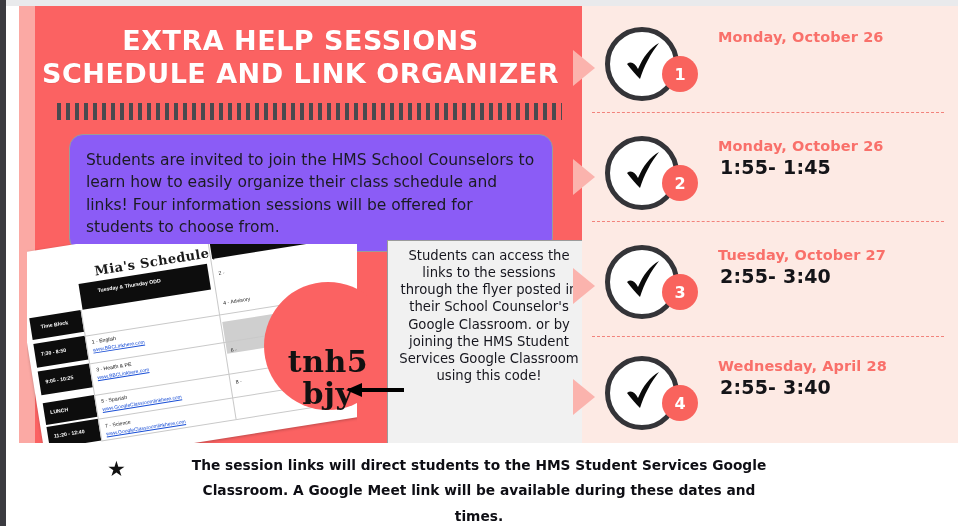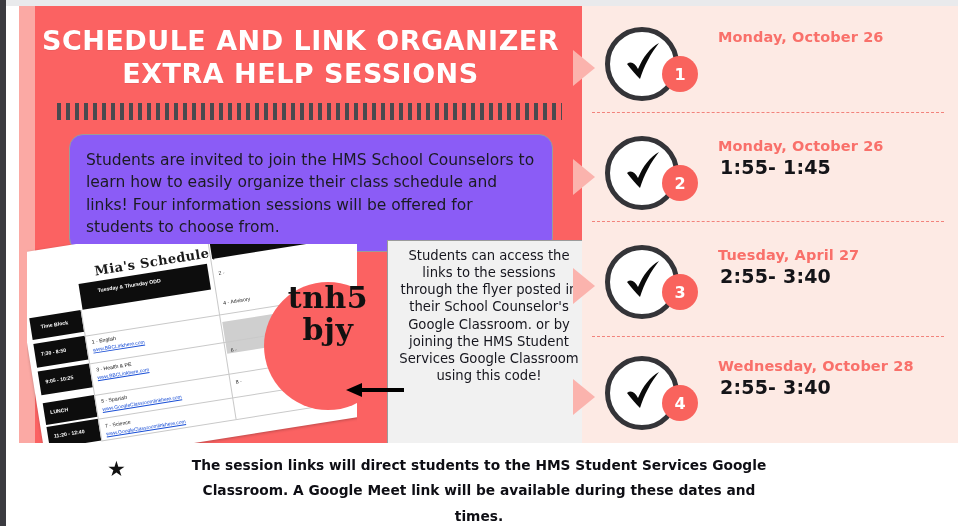--- a/index.html
+++ b/index.html
@@ -69,21 +69,21 @@
   .sch-cell.w{color:#ffffff;font-weight:bold;}
   .sch-link{position:absolute;font-size:5px;color:#1a4fd6;text-decoration:underline;white-space:nowrap;}
   .sch-hline{position:absolute;height:1px;background:#c9c9c9;}
   .sch-vline{position:absolute;width:1px;background:#c9c9c9;}
   .sch-shade{position:absolute;background:#cfcfcf;}
 
   
   #code-bubble{
     position:absolute;left:245px;top:276px;width:128px;height:128px;
     background:#fb6262;border-radius:50%;z-index:8;
-    display:flex;align-items:flex-start;justify-content:center;
+    display:flex;align-items:flex-end;justify-content:center;
   }
   #code-text{
     font-family:"DejaVu Serif", serif;font-weight:bold;font-size:30px;
     color:#111;line-height:1.06;text-align:center;letter-spacing:.5px;
   }
   #code-arrow{
     position:absolute;left:327px;top:376px;width:58px;height:16px;z-index:10;
   }
 
   
@@ -155,22 +155,22 @@
 <body>
 
 <div id="top-strip"></div>
 <div id="left-dark-rail"></div>
 <div id="left-white-gap"></div>
 
 <div id="left-panel">
   <div id="left-panel-lightedge"></div>
 
   <div id="flyer-title">
+    <span id="title-line2">Extra Help Sessions</span>
     <span>Schedule and Link Organizer</span>
-    <span id="title-line2">Extra Help Sessions</span>
   </div>
 
   <div id="dash-rule"></div>
 
   <div id="intro-box">
     <span>Students are invited to join the HMS School Counselors to learn how to easily organize their class schedule and links! Four information sessions will be offered for students to choose from.</span>
   </div>
 
   <div id="schedule-photo">
     <div id="schedule-sheet">
@@ -259,34 +259,34 @@
   <div class="row-sep" style="top:215px;"></div>
 
   <div class="session-row" style="top:226px;">
     <div class="pointer"></div>
     <div class="check-circle">
       <svg class="check-mark" width="42" height="42" viewBox="0 0 42 42">
         <path d="M4 22 C8 19 12 21 15 27 C20 15 27 6 36 1 C28 11 21 24 17 37 C13 33 8 27 4 22 Z" fill="#0a0a0a"></path>
       </svg>
     </div>
     <div class="badge">3</div>
-    <div class="session-date">Tuesday, April 27</div>
+    <div class="session-date">Tuesday, October 27</div>
     <div class="session-time">2:55- 3:40</div>
   </div>
   <div class="row-sep" style="top:330px;"></div>
 
   <div class="session-row" style="top:337px;">
     <div class="pointer"></div>
     <div class="check-circle">
       <svg class="check-mark" width="42" height="42" viewBox="0 0 42 42">
         <path d="M4 22 C8 19 12 21 15 27 C20 15 27 6 36 1 C28 11 21 24 17 37 C13 33 8 27 4 22 Z" fill="#0a0a0a"></path>
       </svg>
     </div>
     <div class="badge">4</div>
-    <div class="session-date">Wednesday, October 28</div>
+    <div class="session-date">Wednesday, April 28</div>
     <div class="session-time">2:55- 3:40</div>
   </div>
 </div>
 
 <div id="footer">
   <div id="footer-inner">
     <span id="footer-star">★</span>
     <div id="footer-text">The session links will direct students to the HMS Student Services Google Classroom. A Google Meet link will be available during these dates and times.</div>
   </div>
 </div>

